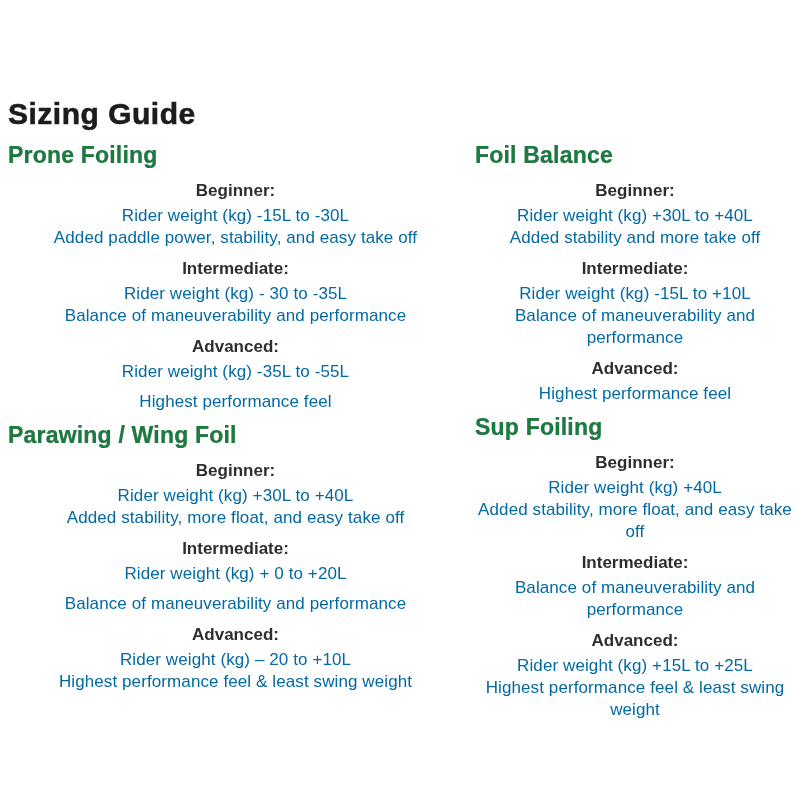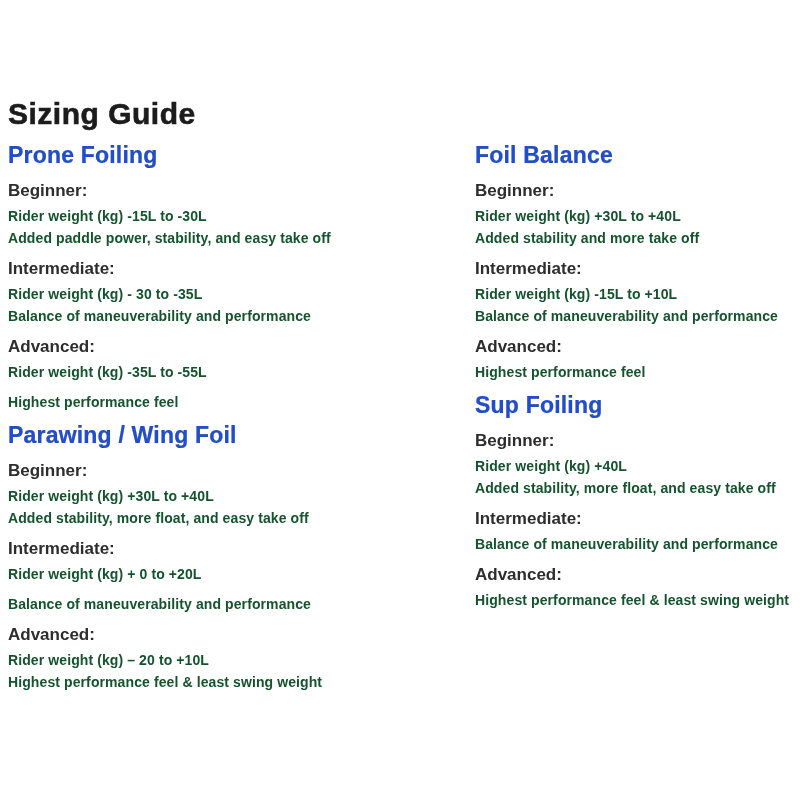--- a/index.html
+++ b/index.html
@@ -23,37 +23,37 @@
 
   .col { position: absolute; top: 143px; }
   .col-left  { left: 8px;   width: 455px; }
   .col-right { left: 475px; width: 320px; }
 
   .section { margin-bottom: 3px; }
   .section-title {
     font-size: 23px;
     font-weight: 700;
     letter-spacing: 0.2px;
-    color: #1d4ed8;
+    color: #15803d;
     line-height: 24px;
     margin-bottom: 14px;
     -webkit-text-stroke: 0.2px #222222;
   }
-  .level { margin-bottom: 10px; }
+  .level { margin-bottom: 10px; text-align: center; }
   .level-label {
     font-size: 17px;
     font-weight: 700;
     color: #2d2d2d;
     line-height: 20px;
     margin-bottom: 4px;
   }
   .line {
-    font-size: 14px;
-    font-weight: 700;
-    color: #14532d;
+    font-size: 17px;
+    font-weight: 400;
+    color: #0369a1;
     line-height: 22px;
     letter-spacing: 0.1px;
   }
   .line.gap-above { margin-top: 8px; }
 </style>
 </head>
 <body>
 
 <div class="page">
 
@@ -139,19 +139,20 @@
         <div class="line">Added stability, more float, and easy take off</div>
       </div>
 
       <div class="level">
         <div class="level-label">Intermediate:</div>
         <div class="line">Balance of maneuverability and performance</div>
       </div>
 
       <div class="level">
         <div class="level-label">Advanced:</div>
+        <div class="line">Rider weight (kg) +15L to +25L</div>
         <div class="line">Highest performance feel &amp; least swing weight</div>
       </div>
     </div>
 
   </div>
 
 </div>
 
 </body></html>

